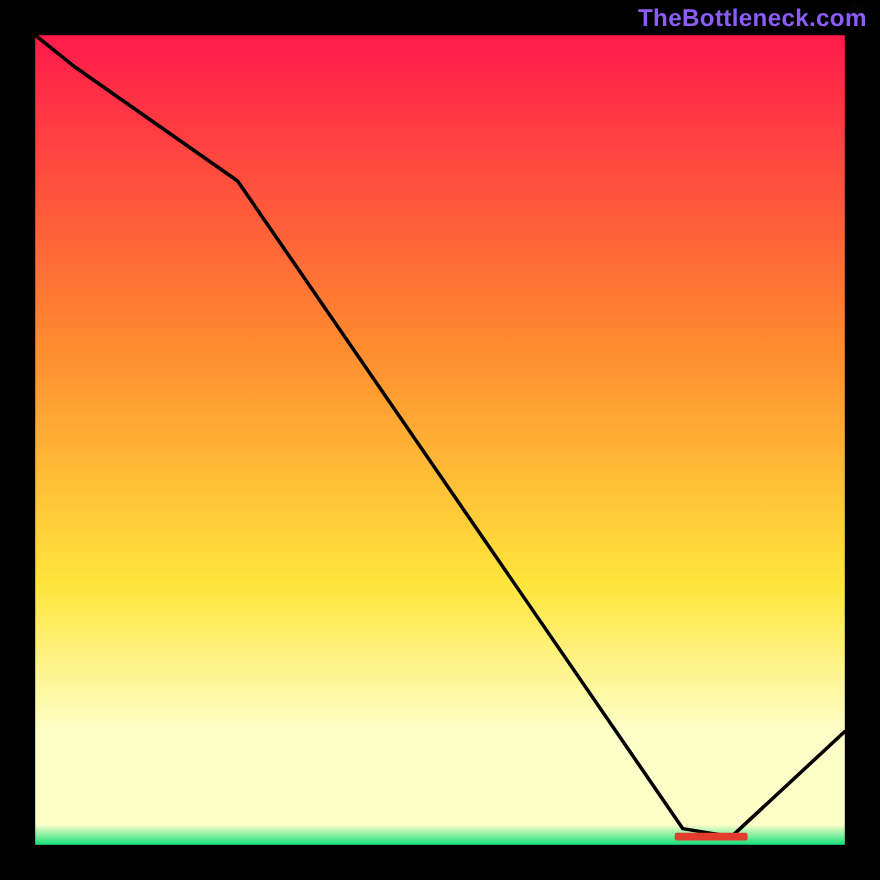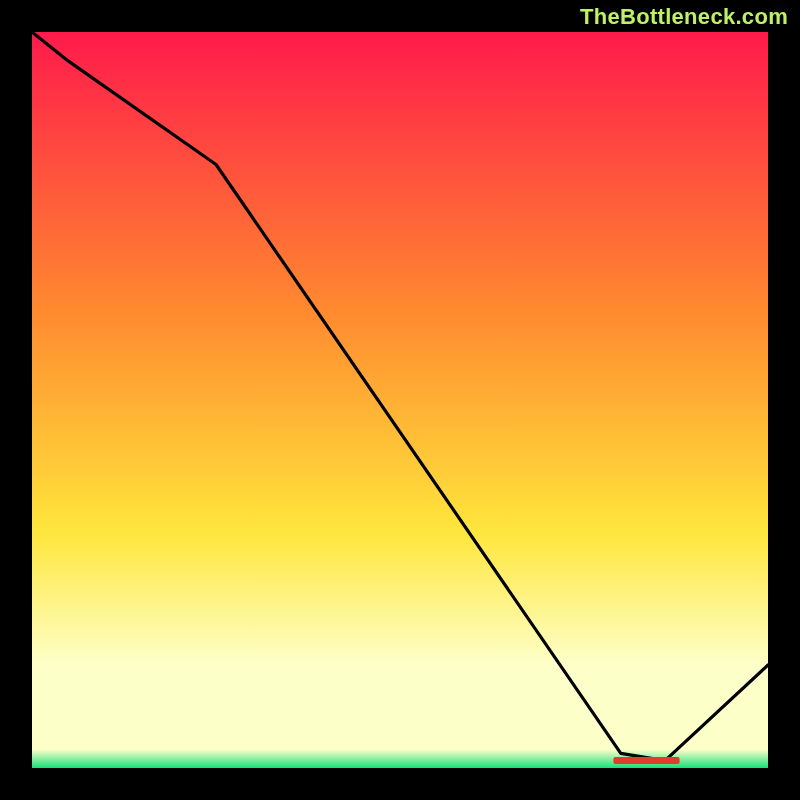--- a/index.html
+++ b/index.html
@@ -13,21 +13,21 @@
   }
   .wrap {
     position: relative;
     width: 800px;
     height: 800px;
   }
   .watermark {
     position: absolute;
     top: 4px;
     right: 12px;
-    color: #bef264;
+    color: #8b5cf6;
     font-size: 22px;
     font-weight: 600;
     letter-spacing: 0.3px;
     user-select: none;
     margin-left: 40px;
   }
   .logosmudge {
     position: absolute;
     right: 6px;
     top: 2px;

